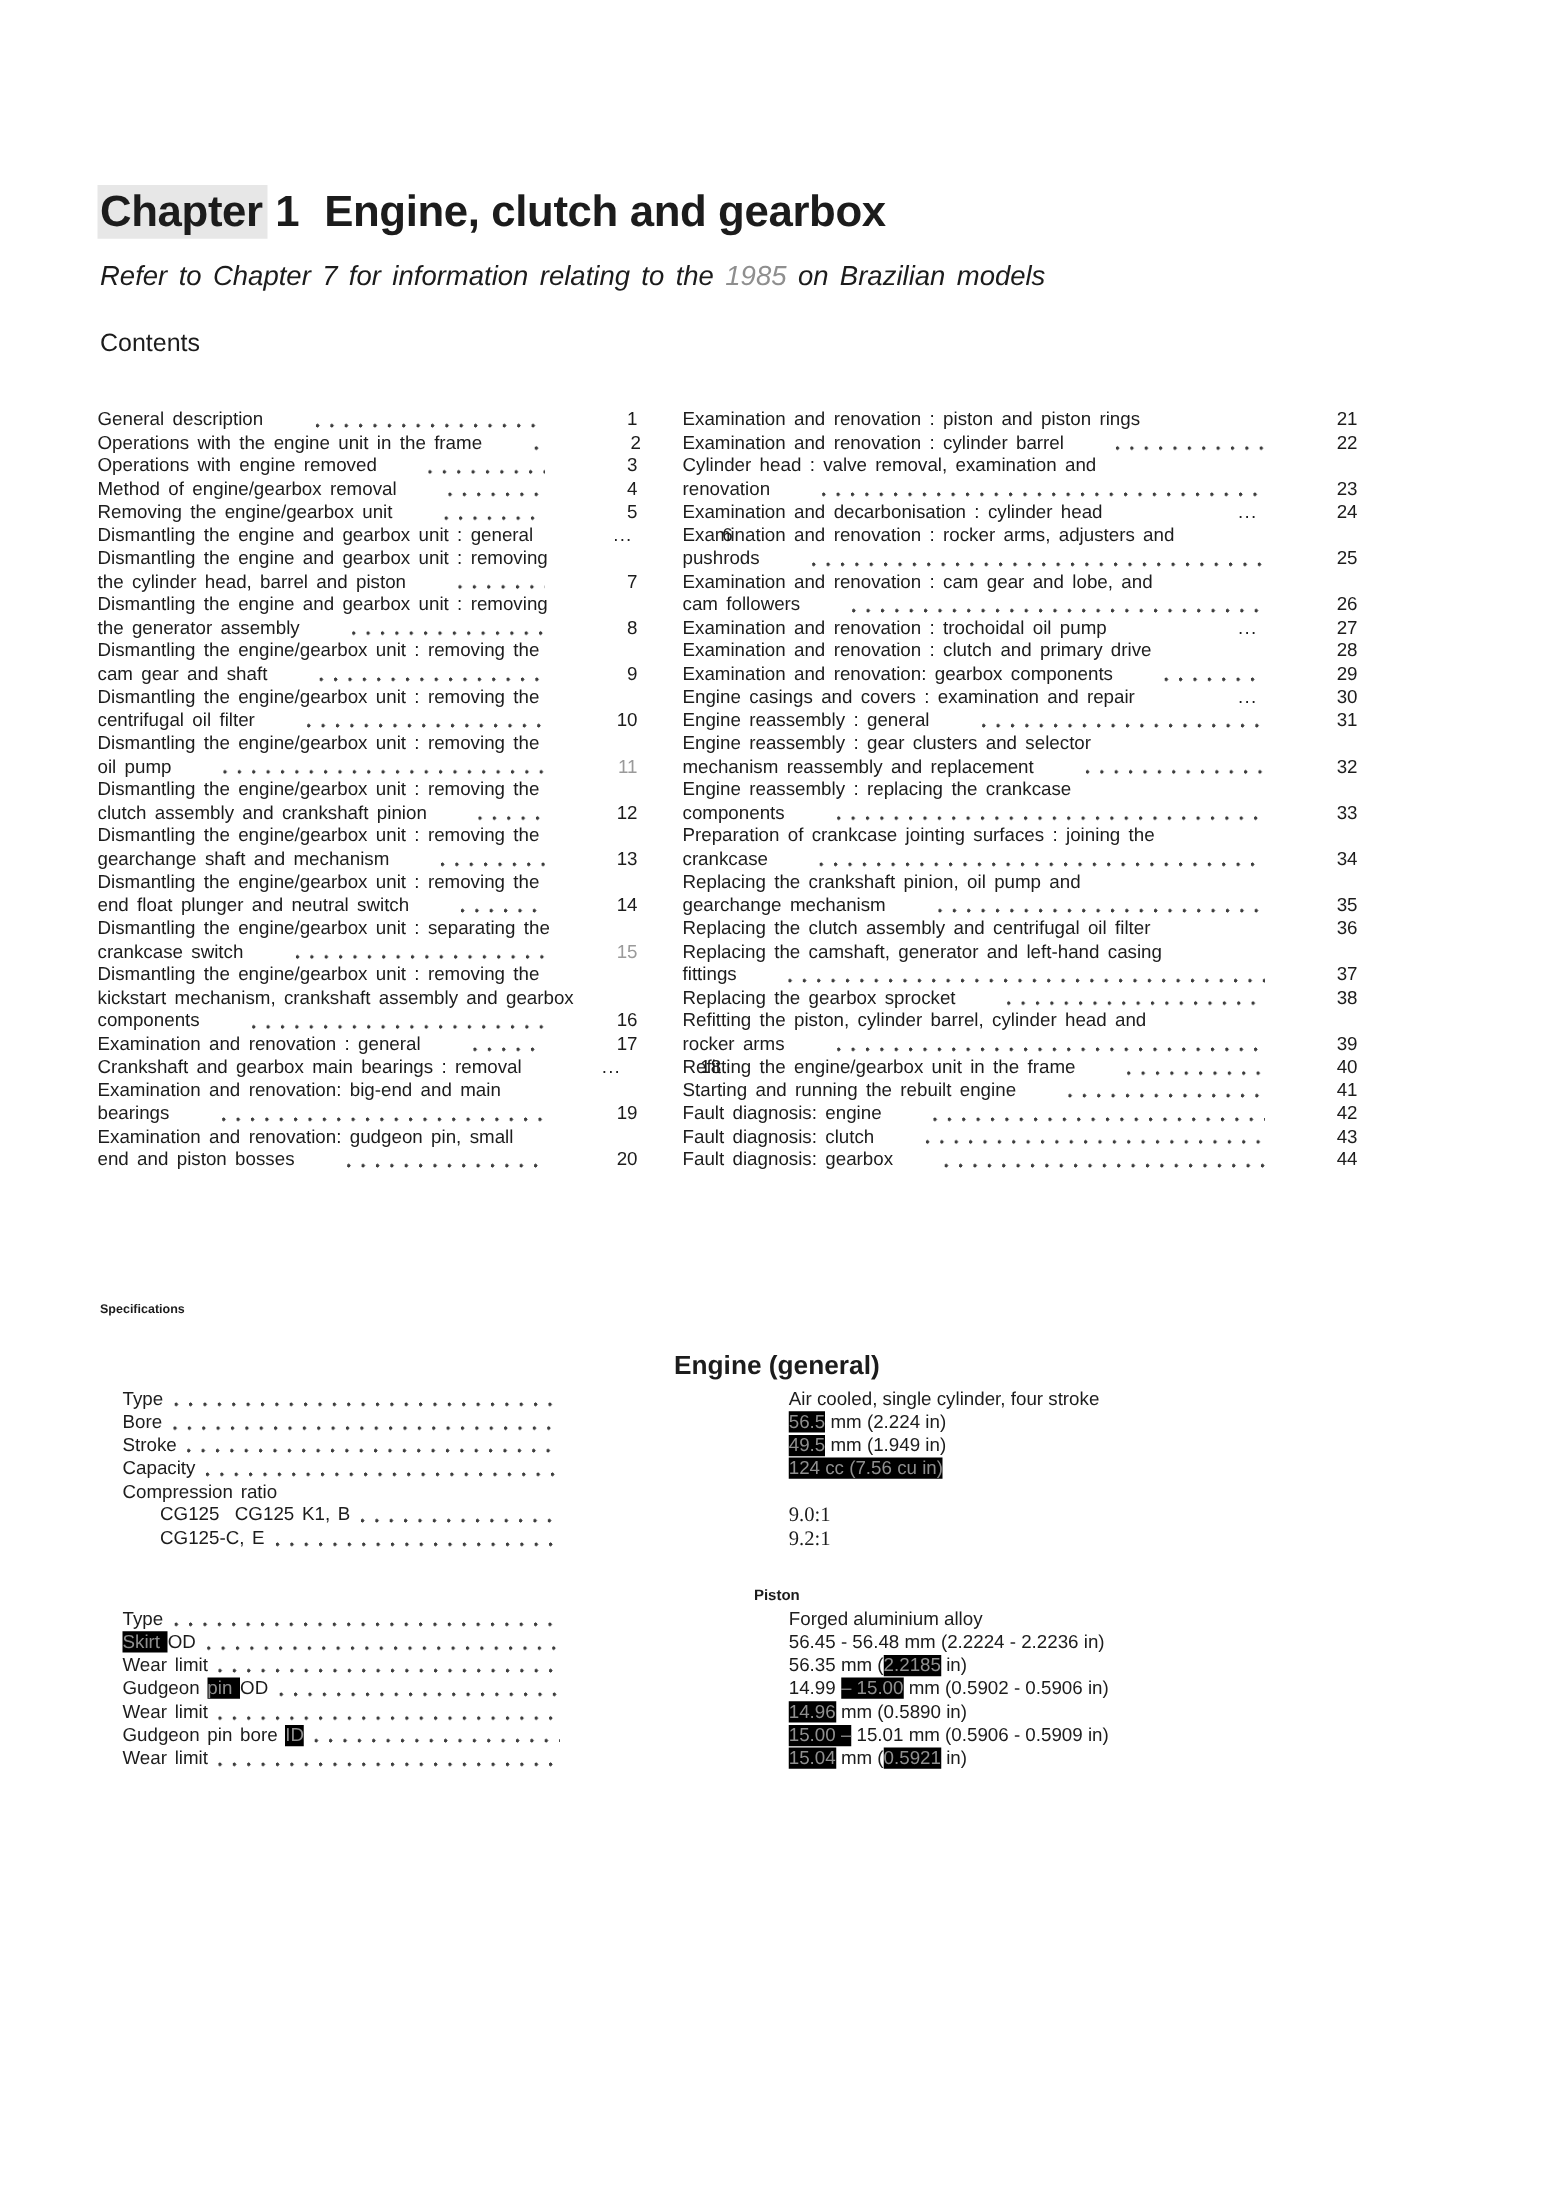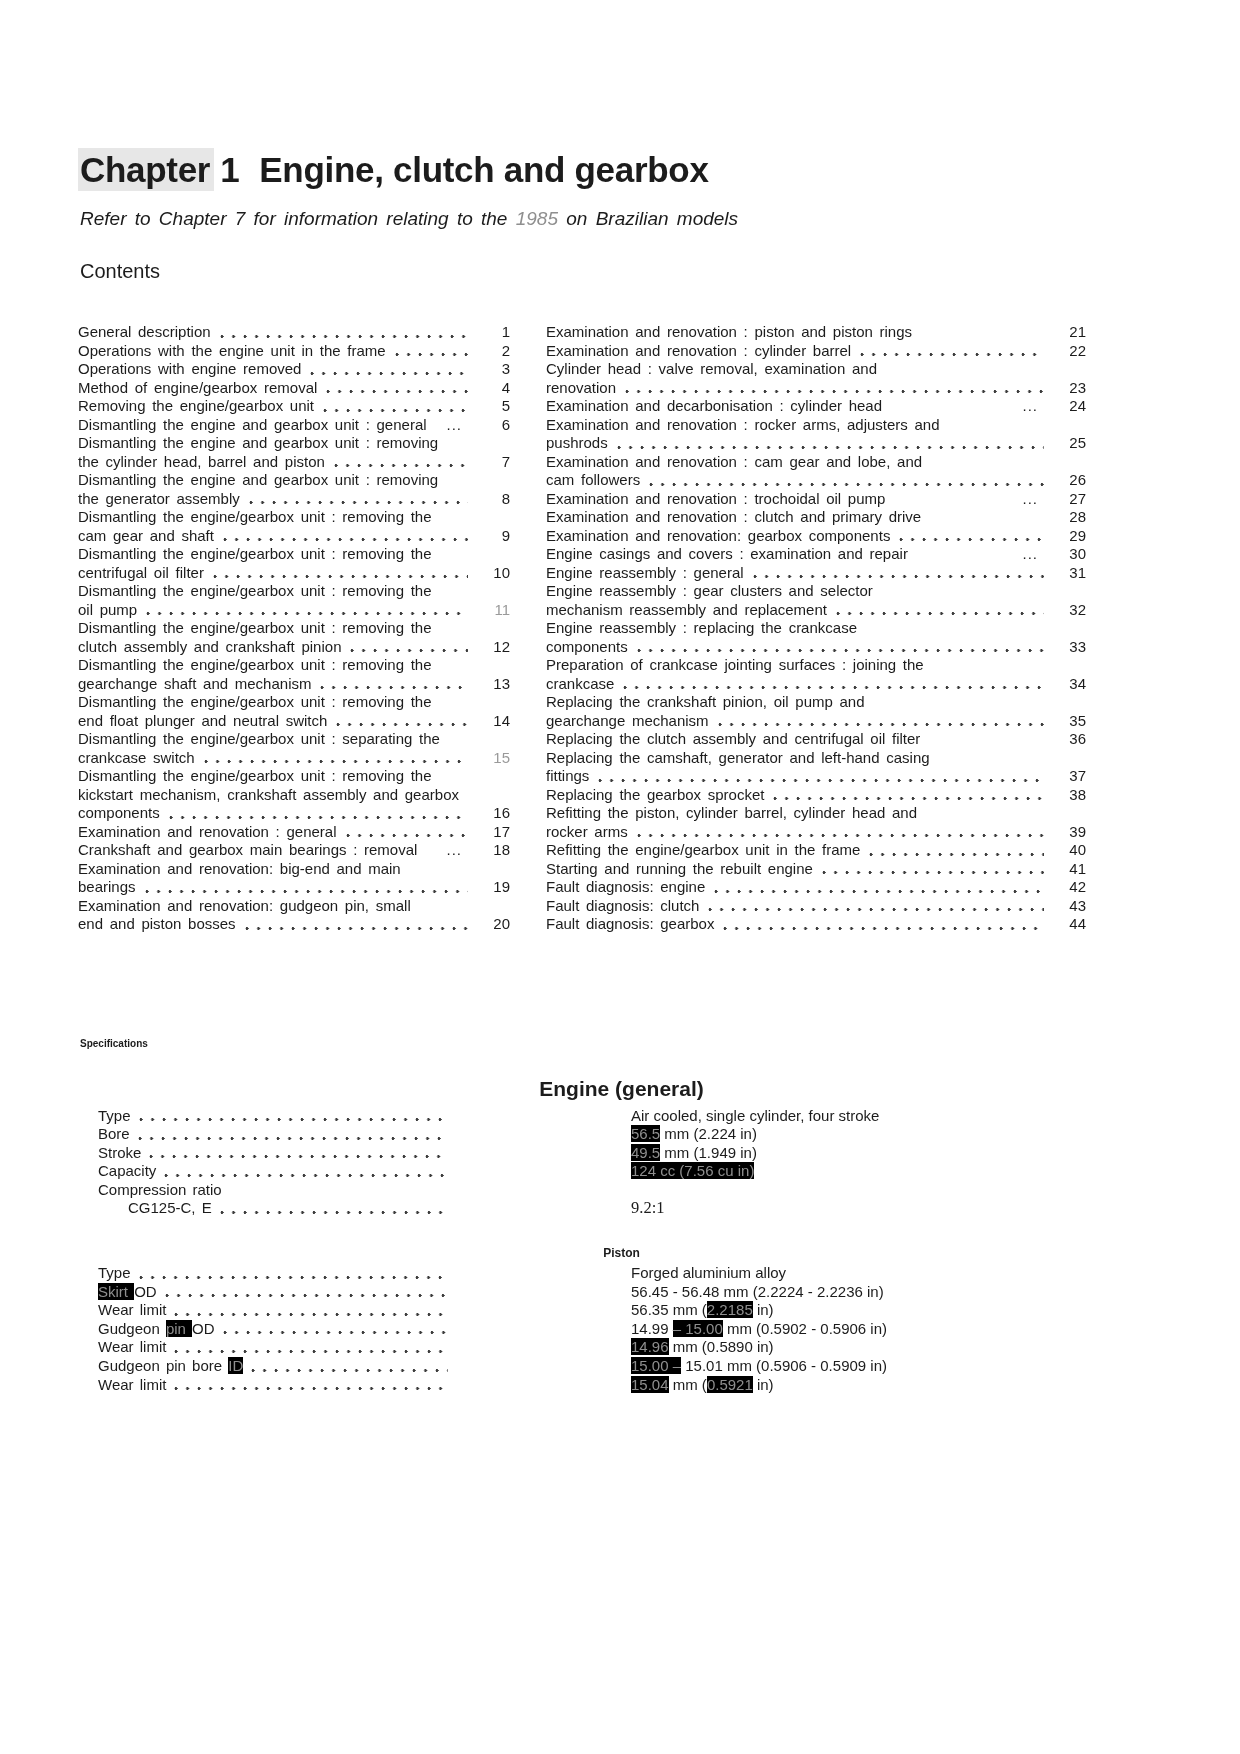--- a/index.html
+++ b/index.html
@@ -8,31 +8,31 @@
     font-family:"Liberation Sans",sans-serif;
     color:#1c1c1c;
     -webkit-font-smoothing:antialiased;
   }
   .page{padding:150px 75px 0 78px;}
 
   
   .title{font-size:35px;font-weight:700;letter-spacing:-0.3px;margin:0;white-space:nowrap;}
   .title .hl{background:#e7e7e7;padding:2px 4px 2px 2px;}
   .title .num{margin-left:6px;margin-right:20px;}
-  .subtitle{font-size:19px;font-style:italic;margin:18px 0 0 2px;word-spacing:3px;}
+  .subtitle{font-size:22px;font-style:italic;margin:18px 0 0 2px;word-spacing:3px;}
   .subtitle .muted{color:#8f8f8f;}
   .contents-label{font-size:20px;margin:30px 0 16px 2px;}
 
   
   .toc{display:flex;margin-top:40px;}
   .toc-col{font-size:15px;line-height:18.5px;word-spacing:2.5px;}
   .toc-col.left{width:432px;margin-right:36px;flex:none;}
   .toc-col.right{width:540px;flex:none;}
   .toc-line{white-space:nowrap;}
-  .toc-last{display:flex;align-items:baseline;white-space:nowrap;}
+  .toc-last{display:flex;align-items:baseline;white-space:nowrap;gap:32px;}
   .toc-text{flex:none;}
   .dots{
     flex:1 1 auto;min-width:12px;height:5px;align-self:flex-end;
     margin:0 8px 3px 9px;
     background-image:radial-gradient(circle at 2px 2.5px,#3c3c3c 1.35px,rgba(0,0,0,0) 1.6px);
     background-size:11.5px 5px;background-repeat:repeat-x;
   }
   .spacer{flex:1 1 auto;}
   .ellipsis{flex:none;margin-right:14px;letter-spacing:1px;}
   .toc-num{flex:none;width:34px;text-align:right;}
@@ -445,20 +445,27 @@
         </div>
         <div class="spec-row">
           <div class="spec-left">
             <span class="spec-label"><span>Compression  ratio</span></span>
             <span class="spacer"></span>
           </div>
           <span class="spec-value"></span>
         </div>
         <div class="spec-row">
           <div class="spec-left indent2">
+            <span class="spec-label"><span>CG125&nbsp; CG125 K1, B</span></span>
+            <span class="spec-dots"></span>
+          </div>
+          <span class="spec-value serif"><span>9.0:1</span></span>
+        </div>
+        <div class="spec-row">
+          <div class="spec-left indent2">
             <span class="spec-label"><span>CG125-C, E</span></span>
             <span class="spec-dots"></span>
           </div>
           <span class="spec-value serif"><span>9.2:1</span></span>
         </div>
       </div>
       <div class="spec-section small">
         <div class="spec-heading">Piston</div>
         <div class="spec-row">
           <div class="spec-left">

